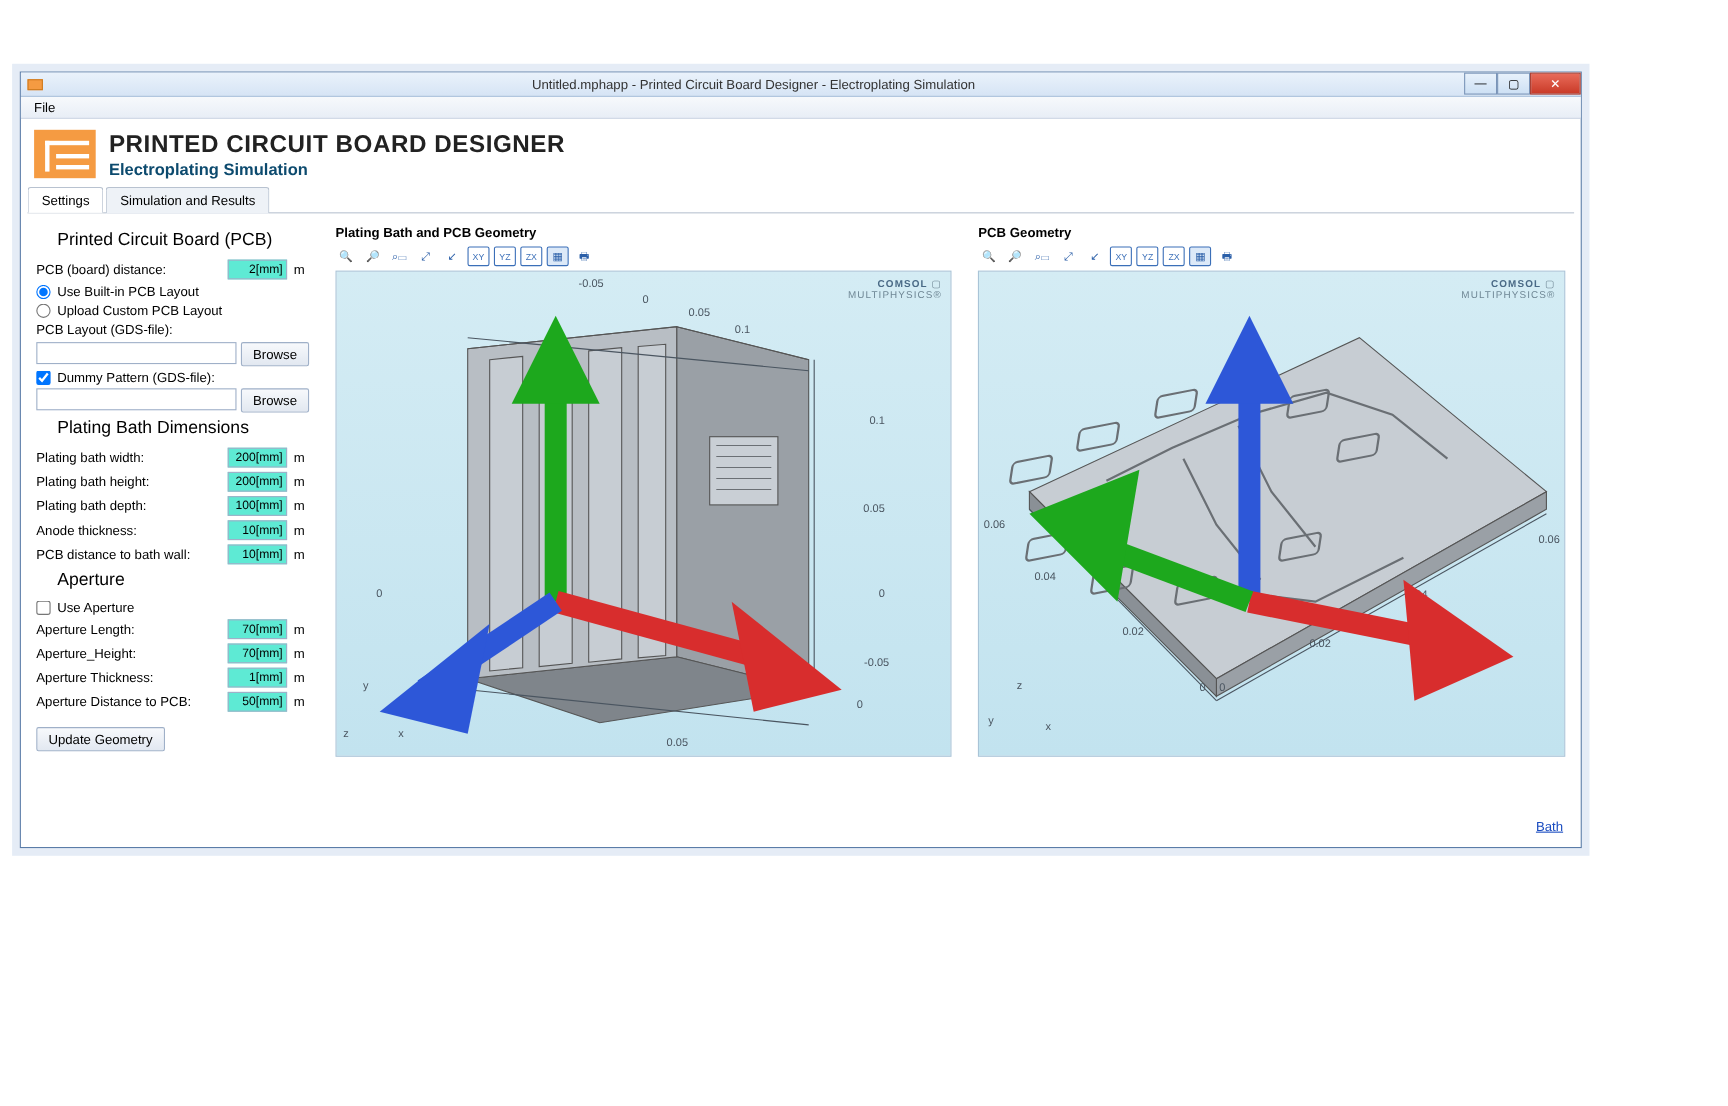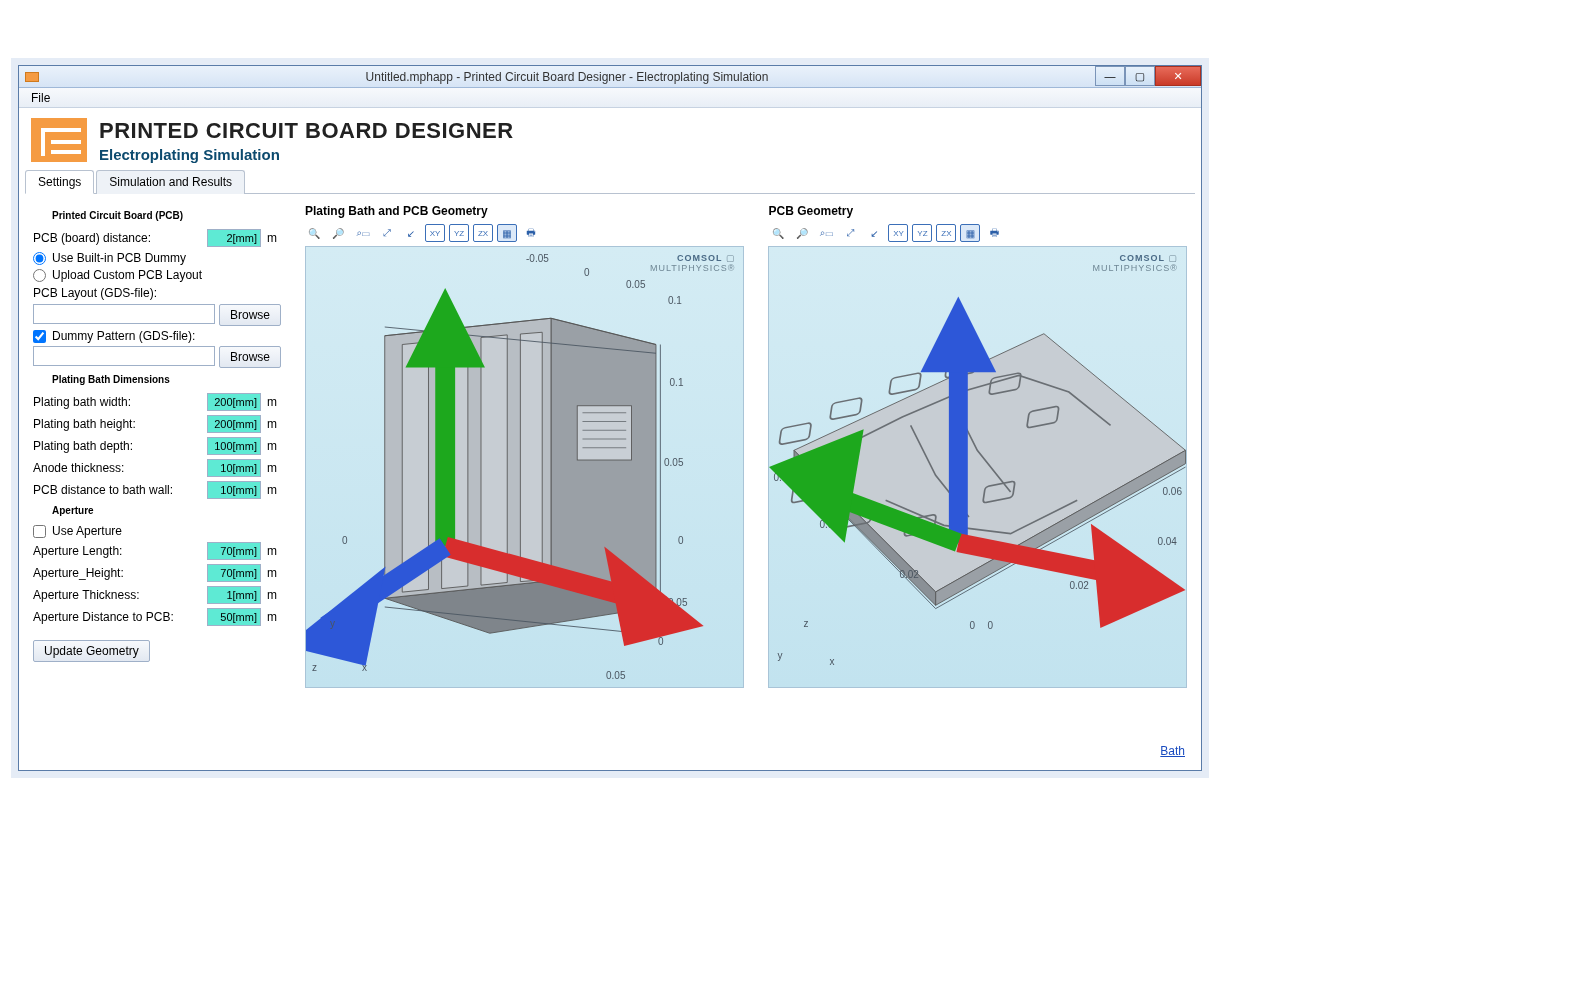--- a/index.html
+++ b/index.html
@@ -1,19 +1,19 @@
 <!DOCTYPE html>
 <html><head>
 <meta charset="utf-8">
 <style>
 * { box-sizing: border-box; margin: 0; padding: 0; }
 body { font-family: "Segoe UI", Tahoma, sans-serif; font-size: 12px; background: #fff; }
 
 .window {
-  position: absolute; left: 18px; top: 65px; width: 1184px; height: 706px;
+  position: absolute; left: 18px; top: 65px; width: 1420px; height: 706px;
   border: 1px solid #5a7ca8; background: #fff;
   box-shadow: 0 0 0 7px rgba(180,200,230,0.35);
 }
 .titlebar {
   height: 22px; background: linear-gradient(#eaf2fb,#d6e4f5);
   border-bottom: 1px solid #9fb8d8; display: flex; align-items: center;
   position: relative;
 }
 .titlebar .appicon { width: 14px; height: 10px; margin-left: 6px; background:#f59b42; border:1px solid #cf7a1e; }
 .titlebar .title { flex: 1; text-align: center; font-size: 12px; color: #333; }
@@ -31,21 +31,21 @@
 .apptitle h1 { font-size: 22px; font-weight: 700; letter-spacing: .5px; color:#222;}
 .apptitle h2 { font-size: 15px; font-weight: 600; color:#0c4a6e; margin-top:2px;}
 
 .tabs { display:flex; border-bottom:1px solid #b8c2d0; margin: 0 6px; }
 .tab { padding: 4px 12px; border:1px solid #b8c2d0; border-bottom:none; background:#eef2f7; border-radius:3px 3px 0 0; margin-right:2px; position:relative; top:1px;}
 .tab.active { background:#fff; font-weight:400; border-bottom:1px solid #fff; }
 
 .content { display:flex; padding: 10px 14px; gap: 24px; }
 
 .settings { width: 248px; }
-.section-title { font-weight: 700; font-size: 10px; margin: 6px 0 8px 0; padding-left: 19px; }
+.section-title { font-weight: 400; font-size: 16px; margin: 6px 0 8px 0; padding-left: 19px; }
 .row { display:flex; align-items:center; margin: 4px 0; gap:6px; }
 .row label { flex: 1; }
 .row input[type=text] { width: 54px; height: 18px; border:1px solid #9fb0c8; background:#5eead4; font-size:11px; padding:0 3px; text-align:right;}
 .row .unit { width: 14px; }
 .radio-row, .check-row { display:flex; align-items:center; gap:6px; margin: 3px 0;}
 .browse-row { display:flex; gap:4px; margin: 3px 0;}
 .browse-row input[type=text]{ flex:1; height:20px; border:1px solid #9fb0c8;}
 .btn { height:22px; padding:0 10px; background:linear-gradient(#f7f9fc,#e2e8f1); border:1px solid #9fb0c8; border-radius:2px; font-size:12px;}
 .btn.update { margin-top:10px; padding: 3px 10px;}
 
@@ -104,21 +104,21 @@
       <div class="section-title">Printed Circuit Board (PCB)</div>
 
       <div class="row">
         <label>PCB (board) distance:</label>
         <input type="text" value="2[mm]" style="">
         <span class="unit">m</span>
       </div>
 
       <div class="radio-row">
         <input type="radio" name="layout" checked="" style="">
-        <label>Use Built-in PCB Dummy</label>
+        <label>Use Built-in PCB Layout</label>
       </div>
       <div class="radio-row">
         <input type="radio" name="layout" style="">
         <label>Upload Custom PCB Layout</label>
       </div>
 
       <div style="margin:4px 0;">PCB Layout (GDS-file):</div>
       <div class="browse-row">
         <input type="text" style="">
         <button class="btn">Browse</button>

